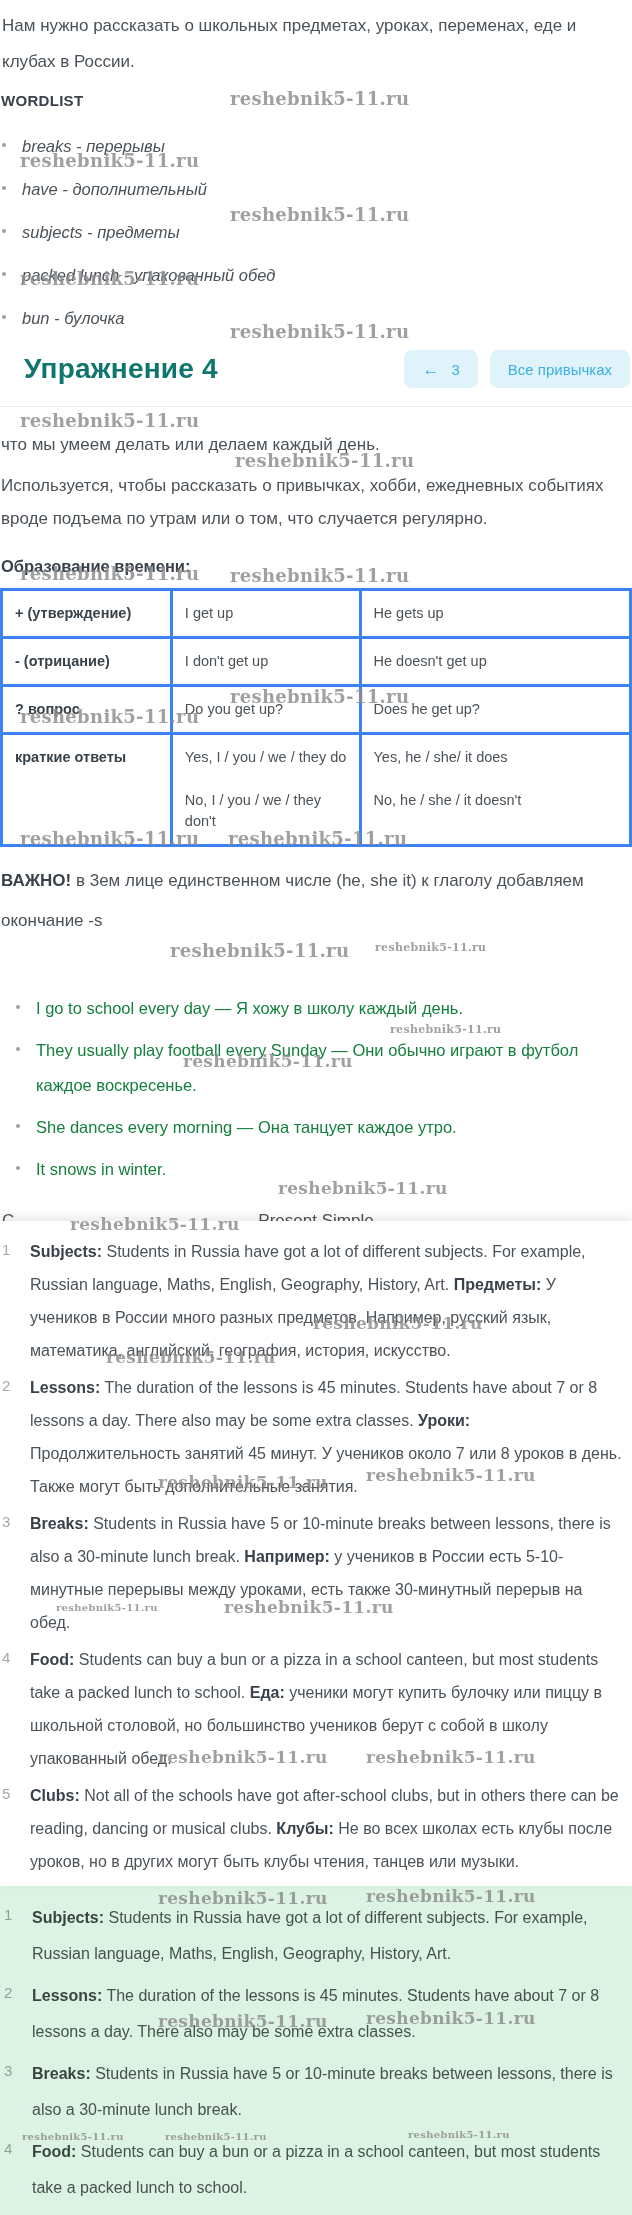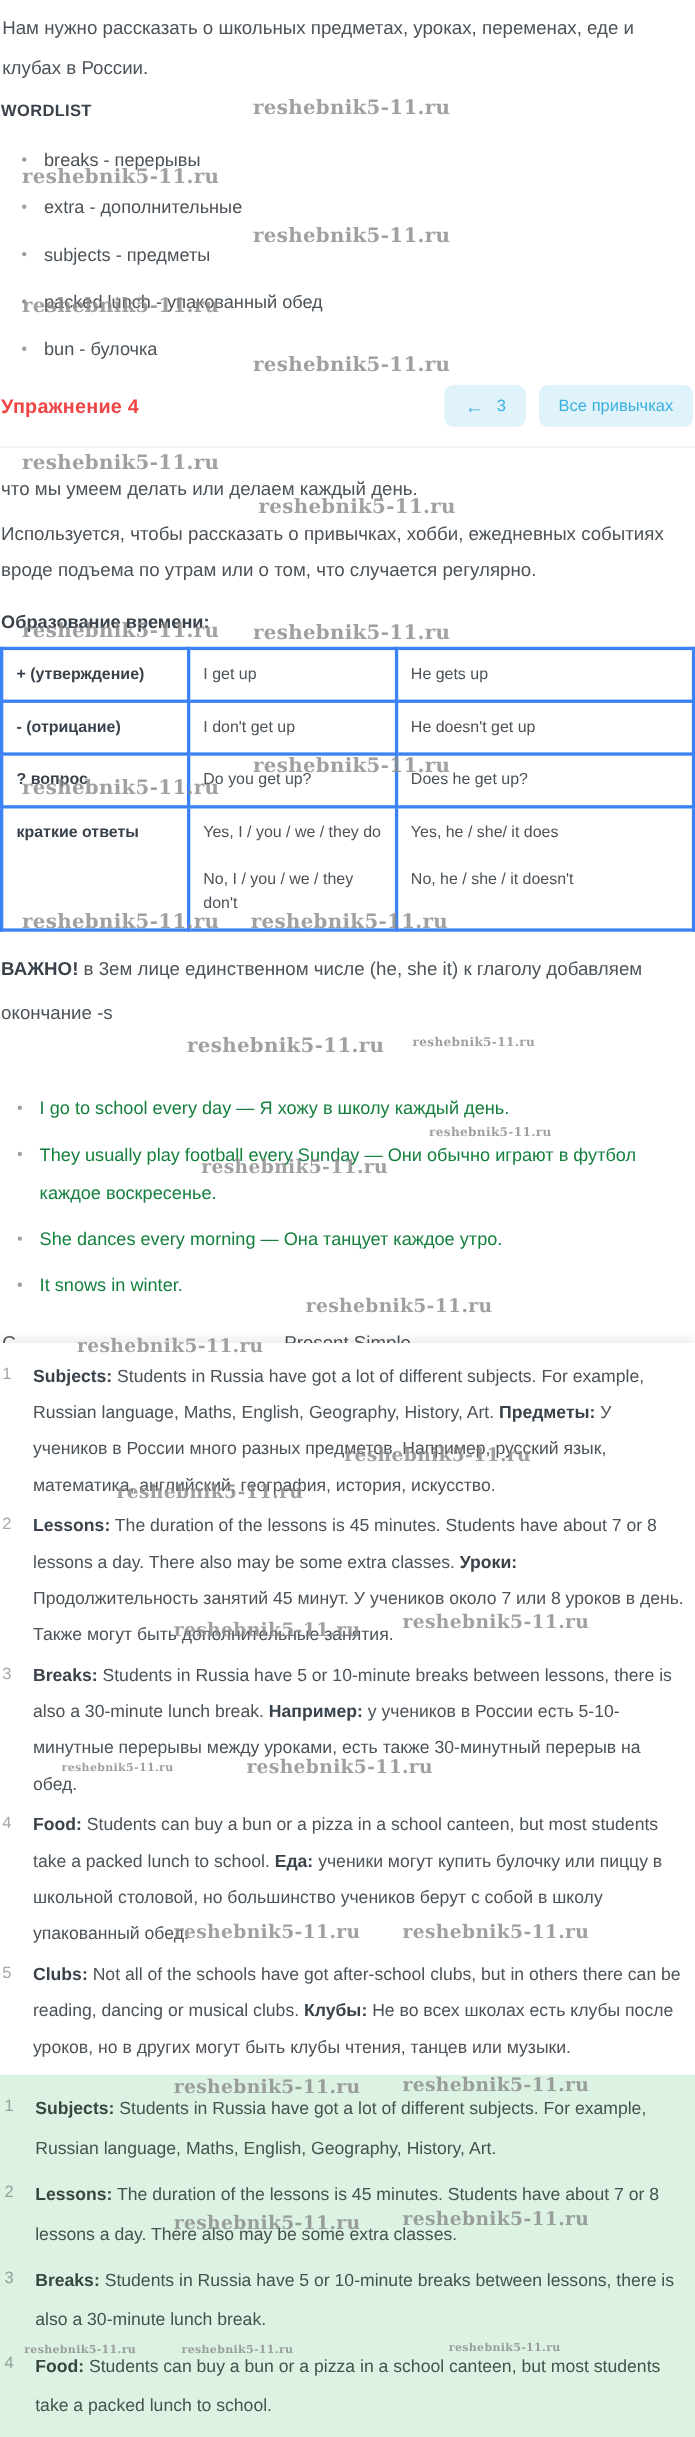--- a/index.html
+++ b/index.html
@@ -7,29 +7,29 @@
   body {
     width:632px; min-height:2215px; position:relative;
     font-family:"Liberation Sans", sans-serif;
     color:#4b5258; overflow:hidden;
   }
   .page { position:relative; width:632px; }
 
   
   .intro { font-size:17px; line-height:36px; max-width:582px; padding:8px 0 0 2px; color:#4b5258; }
   .wordlist-heading { font-size:15px; font-weight:bold; color:#39424a; letter-spacing:.3px; margin:12px 0 0 1px; }
-  ul.wordlist { list-style:none; margin:26px 0 0 0; padding-left:40px; }
+  ul.wordlist { list-style:none; margin:26px 0 0 0; padding-left:22px;font-style:italic; }
   ul.wordlist li { position:relative; font-size:16.5px; line-height:22px; margin-bottom:21px; color:#4b5258; }
   ul.wordlist li .bullet, ul.examples li .bullet {
     position:absolute; left:-20px; top:8px; width:4px; height:4px; border-radius:50%; background:#9aa0a6;
   }
 
   
   .ex-header { display:flex; align-items:center; margin:16px 0 0 1px; }
-  .ex-title { font-size:18px; font-weight:bold; color:#ef4444; letter-spacing:.2px; }
+  .ex-title { font-size:28px; font-weight:bold; color:#0f766e; letter-spacing:.2px;padding-left:23px; }
   .ex-buttons { margin-left:auto; display:flex; gap:12px; padding-right:2px; }
   .nav-btn {
     border:none; cursor:pointer; background:#e0f2fa; color:#3ab0e2;
     font-family:"Liberation Sans", sans-serif; font-size:15px;
     height:38px; border-radius:8px; padding:0 18px; display:flex; align-items:center; gap:12px;
   }
   .nav-btn .arrow { font-size:17px; line-height:1; }
   .divider { border:none; border-top:1px solid #ededed; margin:18px 0 0 0; }
 
   
@@ -77,21 +77,21 @@
 <body>
 
 <div class="page">
 
   <p class="intro">Нам нужно рассказать о школьных предметах, уроках, переменах, еде и клубах в России.</p>
 
   <h3 class="wordlist-heading">WORDLIST</h3>
 
   <ul class="wordlist">
     <li><span class="bullet"></span><span>breaks - перерывы</span></li>
-    <li><span class="bullet"></span><span>extra - дополнительные</span></li>
+    <li><span class="bullet"></span><span>have - дополнительный</span></li>
     <li><span class="bullet"></span><span>subjects - предметы</span></li>
     <li><span class="bullet"></span><span>packed lunch - упакованный обед</span></li>
     <li><span class="bullet"></span><span>bun - булочка</span></li>
   </ul>
 
   <div class="ex-header">
     <h1 class="ex-title">Упражнение 4</h1>
     <div class="ex-buttons">
       <button class="nav-btn">
         <span class="arrow">←</span>

